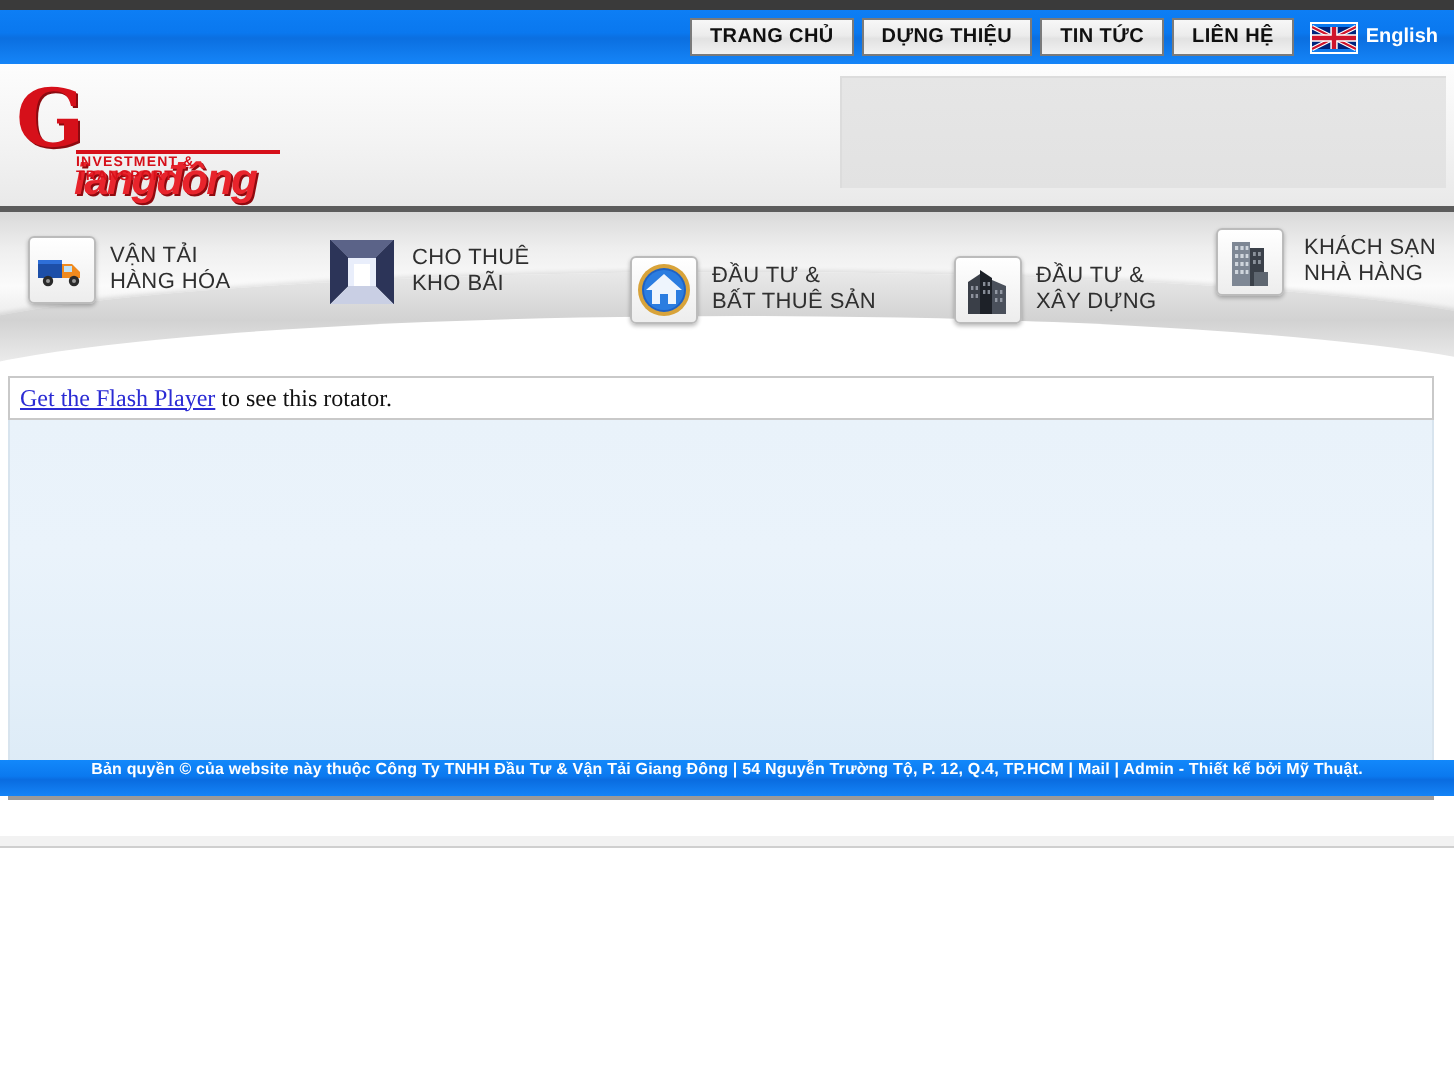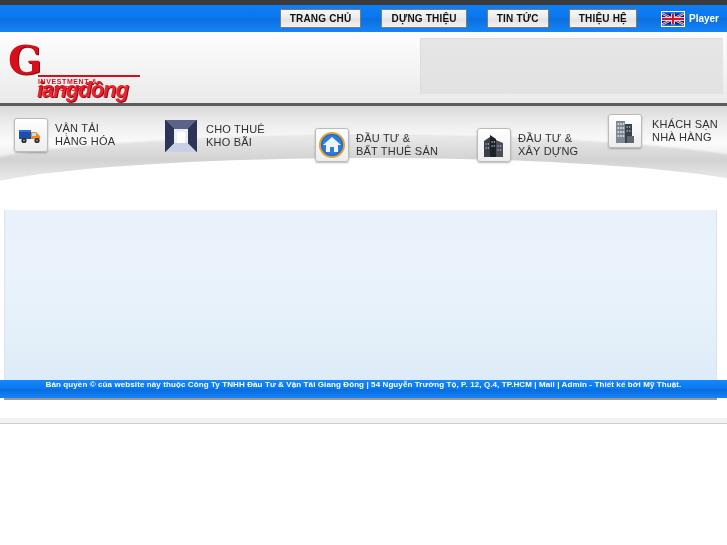--- a/index.html
+++ b/index.html
@@ -18,21 +18,21 @@
   }
 
   
   .topbar{
     position:absolute;top:5px;left:0;width:727px;height:27px;
     background:linear-gradient(to bottom,#0d7ef5 0%,#0a78ef 42%,#0b6fe0 52%,#1585f8 100%);
     border-bottom:1px solid #ffffff;
   }
   .topbar-inner{
     position:absolute;right:0;top:0;height:27px;
-    display:flex;align-items:center;gap:20px;padding-right:4px;
+    display:flex;align-items:center;gap:4px;padding-right:4px;
   }
   .navbtn{
     display:inline-block;
     background:linear-gradient(to bottom,#f7f7f7 0%,#ececec 45%,#e2e2e2 55%,#f2f2f2 100%);
     border:1px solid #7a7a7a;
     color:#101010;
     font-size:10px;font-weight:bold;
     letter-spacing:.2px;
     padding:3px 9px 3px 9px;
     line-height:11px;
@@ -201,31 +201,31 @@
 <div id="page">
 
   <div class="top-strip"></div>
 
   <div class="topbar">
     <div class="topbar-inner">
 
       <div class="navbtn">TRANG CHỦ</div>
       <div class="navbtn">DỰNG THIỆU</div>
       <div class="navbtn">TIN TỨC</div>
-      <div class="navbtn">THIỆU HỆ</div>
+      <div class="navbtn">LIÊN HỆ</div>
 
       <div class="lang">
         <svg class="flag" viewBox="0 0 60 30">
           <rect width="60" height="30" fill="#00247d"></rect>
           <path d="M0,0 L60,30 M60,0 L0,30" stroke="#fff" stroke-width="6"></path>
           <path d="M0,0 L60,30 M60,0 L0,30" stroke="#cf142b" stroke-width="3"></path>
           <path d="M30,0 V30 M0,15 H60" stroke="#fff" stroke-width="10"></path>
           <path d="M30,0 V30 M0,15 H60" stroke="#cf142b" stroke-width="6"></path>
         </svg>
-        <span class="lang-label">Player</span>
+        <span class="lang-label">English</span>
       </div>
 
     </div>
   </div>
 
   <div class="header">
 
     <div class="logo">
       <div class="logo-main">
         <span class="logo-g">G</span>
@@ -355,20 +355,24 @@
         </svg>
       </div>
       <div class="cat-text">
         <span>KHÁCH SẠN</span><br>
         <span>NHÀ HÀNG</span>
       </div>
     </div>
 
   </div>
 
+  <div class="flash-box">
+    <span class="flash-link">Get the Flash Player</span>
+    <span class="flash-rest">to see this rotator.</span>
+  </div>
 
   <div class="content"></div>
 
   <div class="footer-sep"></div>
   <div class="footer">
     <span class="footer-text">Bản quyền © của website này thuộc Công Ty TNHH Đầu Tư &amp; Vận Tải Giang Đông | 54 Nguyễn Trường Tộ, P. 12, Q.4, TP.HCM | Mail | Admin - Thiết kế bởi Mỹ Thuật.</span>
   </div>
   <div class="below-footer"></div>
   <div class="page-rest"></div>
 

